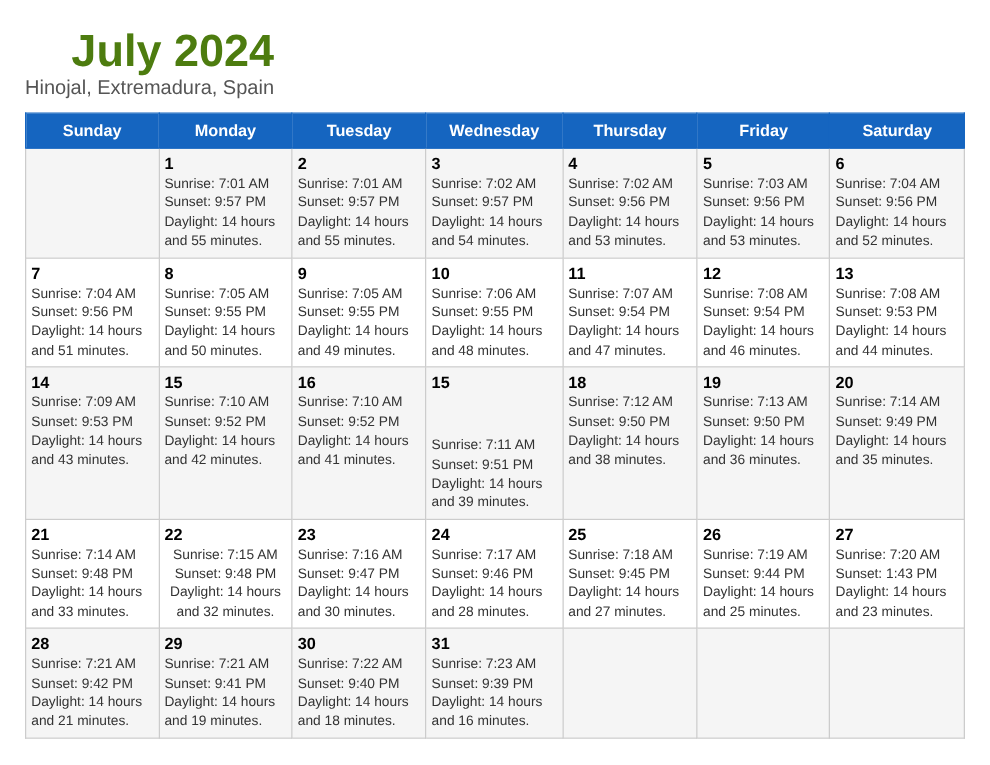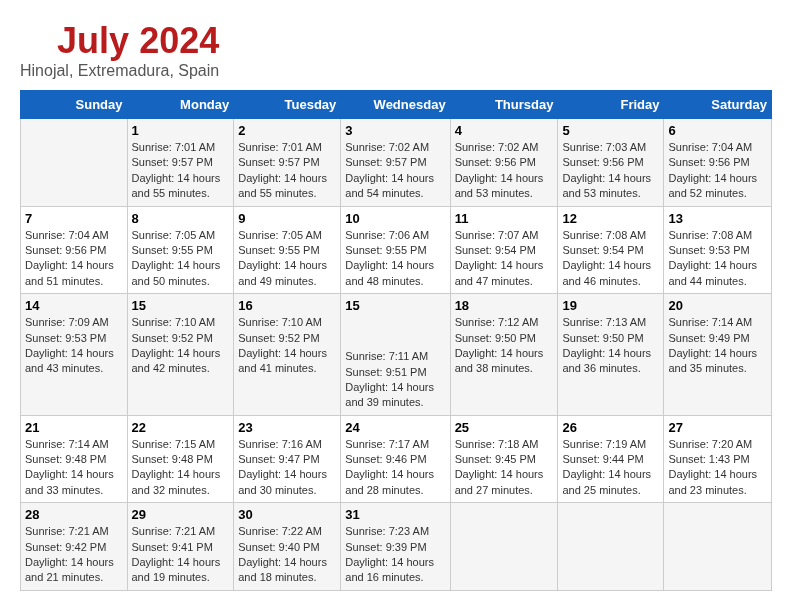--- a/index.html
+++ b/index.html
@@ -39,36 +39,36 @@
       width: 30px;
       height: 30px;
       margin-left: 4px;
     }
     .title-block {
       text-align: right;
     }
     .month-year {
       font-size: 36px;
       font-weight: bold;
-      color: #b91c1c;
+      color: #4d7c0f;
     }
     .location {
       font-size: 16px;
       color: #555;
     }
     table {
       width: 100%;
       border-collapse: collapse;
       font-size: 11px;
     }
     thead tr th {
       background-color: #1565c0;
       color: #fff;
       padding: 6px 4px;
-      text-align: right;
+      text-align: center;
       font-size: 13px;
       font-weight: bold;
       border: 1px solid #1565c0;
     }
     tbody tr td {
       border: 1px solid #ccc;
       vertical-align: top;
       padding: 4px;
       min-height: 80px;
       width: 113px;
@@ -263,21 +263,21 @@
       <tr>
         <td>
           <span class="day-num">21</span>
           <div class="day-info" style="white-space: pre-line;">Sunrise: 7:14 AM
 Sunset: 9:48 PM
 Daylight: 14 hours
 and 33 minutes.</div>
         </td>
         <td>
           <span class="day-num">22</span>
-          <div class="day-info" style="white-space: pre-line;">Sunrise: 7:15 AM
+          <div class="day-info" style="white-space: pre-line; text-align: center;">Sunrise: 7:15 AM
 Sunset: 9:48 PM
 Daylight: 14 hours
 and 32 minutes.</div>
         </td>
         <td>
           <span class="day-num">23</span>
           <div class="day-info" style="white-space: pre-line;">Sunrise: 7:16 AM
 Sunset: 9:47 PM
 Daylight: 14 hours
 and 30 minutes.</div>

